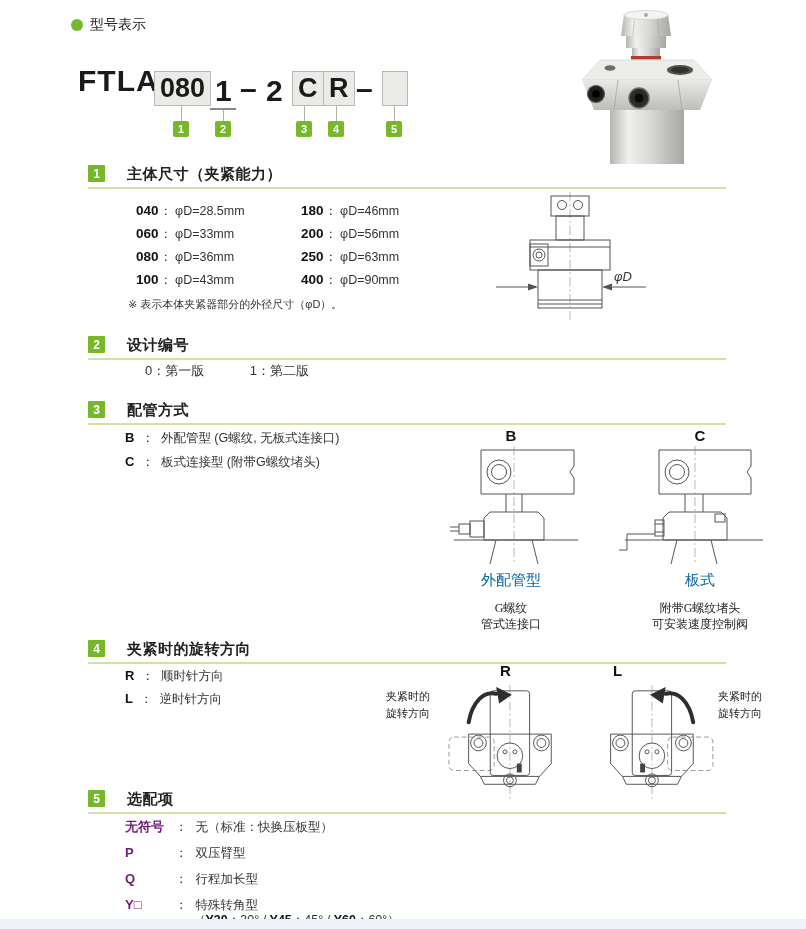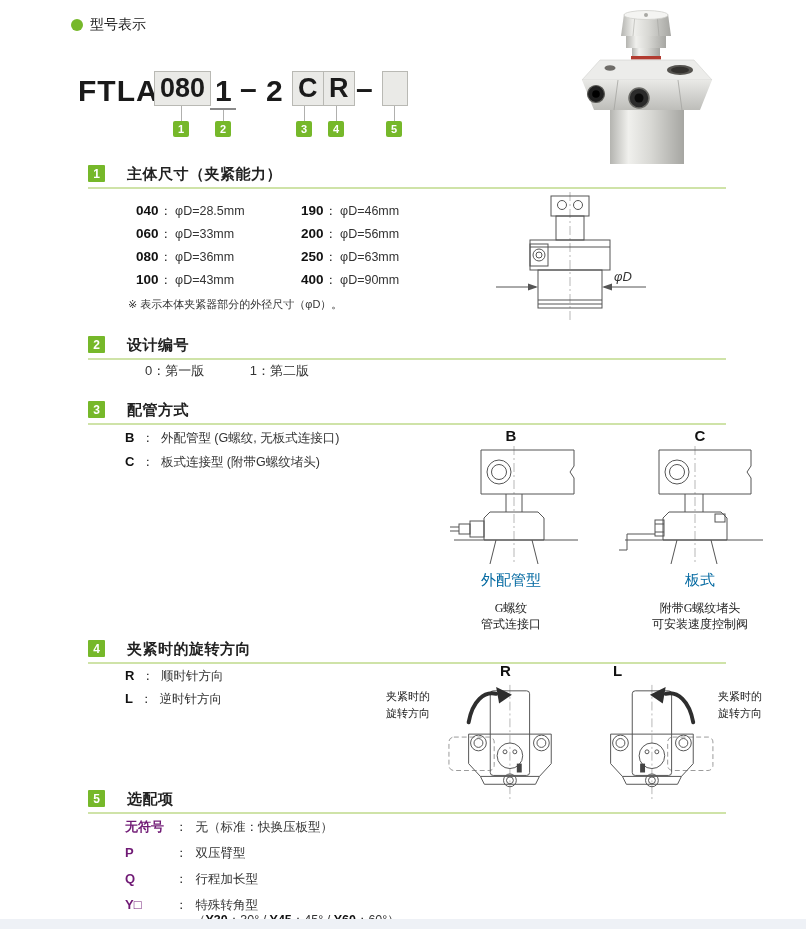--- a/index.html
+++ b/index.html
@@ -55,21 +55,21 @@
 <body>
 
 <div class="page">
 
   <div class="bullet-title">
     <span class="dot"></span>
     <span>型号表示</span>
   </div>
 
   <div>
-    <span class="m-abs m-text" style="left:78px; top:74px;">FTLA</span>
+    <span class="m-abs m-text" style="left:78px; top:64px;">FTLA</span>
     <span class="m-abs m-box" style="left:154px; top:71px;">080</span>
     <span class="m-abs m-text" style="left:215px; top:74px;">1</span>
     <span class="m-underline" style="left:210px; top:108px; width:26px;"></span>
     <span class="m-abs m-text" style="left:240px; top:72px;">–</span>
     <span class="m-abs m-text" style="left:266px; top:74px;">2</span>
     <span class="m-abs m-box" style="left:292px; top:71px;">C</span>
     <span class="m-abs m-box" style="left:323px; top:71px;">R</span>
     <span class="m-abs m-text" style="left:356px; top:72px;">–</span>
     <span class="m-abs m-box" style="left:382px; top:71px; width:26px;"></span>
 
@@ -126,21 +126,21 @@
     <span class="sec-title">主体尺寸（夹紧能力）</span>
   </div>
 
   <div class="size-col" style="left:120px; top:203px;">
     <div class="size-row"><span class="size-code">040</span><span class="size-sep">：</span><span>φD=28.5mm</span></div>
     <div class="size-row"><span class="size-code">060</span><span class="size-sep">：</span><span>φD=33mm</span></div>
     <div class="size-row"><span class="size-code">080</span><span class="size-sep">：</span><span>φD=36mm</span></div>
     <div class="size-row"><span class="size-code">100</span><span class="size-sep">：</span><span>φD=43mm</span></div>
   </div>
   <div class="size-col" style="left:285px; top:203px;">
-    <div class="size-row"><span class="size-code">190</span><span class="size-sep">：</span><span>φD=46mm</span></div>
+    <div class="size-row"><span class="size-code">180</span><span class="size-sep">：</span><span>φD=46mm</span></div>
     <div class="size-row"><span class="size-code">200</span><span class="size-sep">：</span><span>φD=56mm</span></div>
     <div class="size-row"><span class="size-code">250</span><span class="size-sep">：</span><span>φD=63mm</span></div>
     <div class="size-row"><span class="size-code">400</span><span class="size-sep">：</span><span>φD=90mm</span></div>
   </div>
   <div class="note" style="left:128px; top:297px;">※ 表示本体夹紧器部分的外径尺寸（φD）。</div>
 
   <svg class="lineart" style="left:478px; top:190px;" width="185" height="135" viewBox="0 0 185 135">
     <g fill="none" stroke="#555" stroke-width="1">
       <line x1="92" y1="2" x2="92" y2="132" stroke="#999" stroke-width="0.7" stroke-dasharray="9 3 2 3"></line>
       <rect x="73" y="6" width="38" height="20"></rect>

